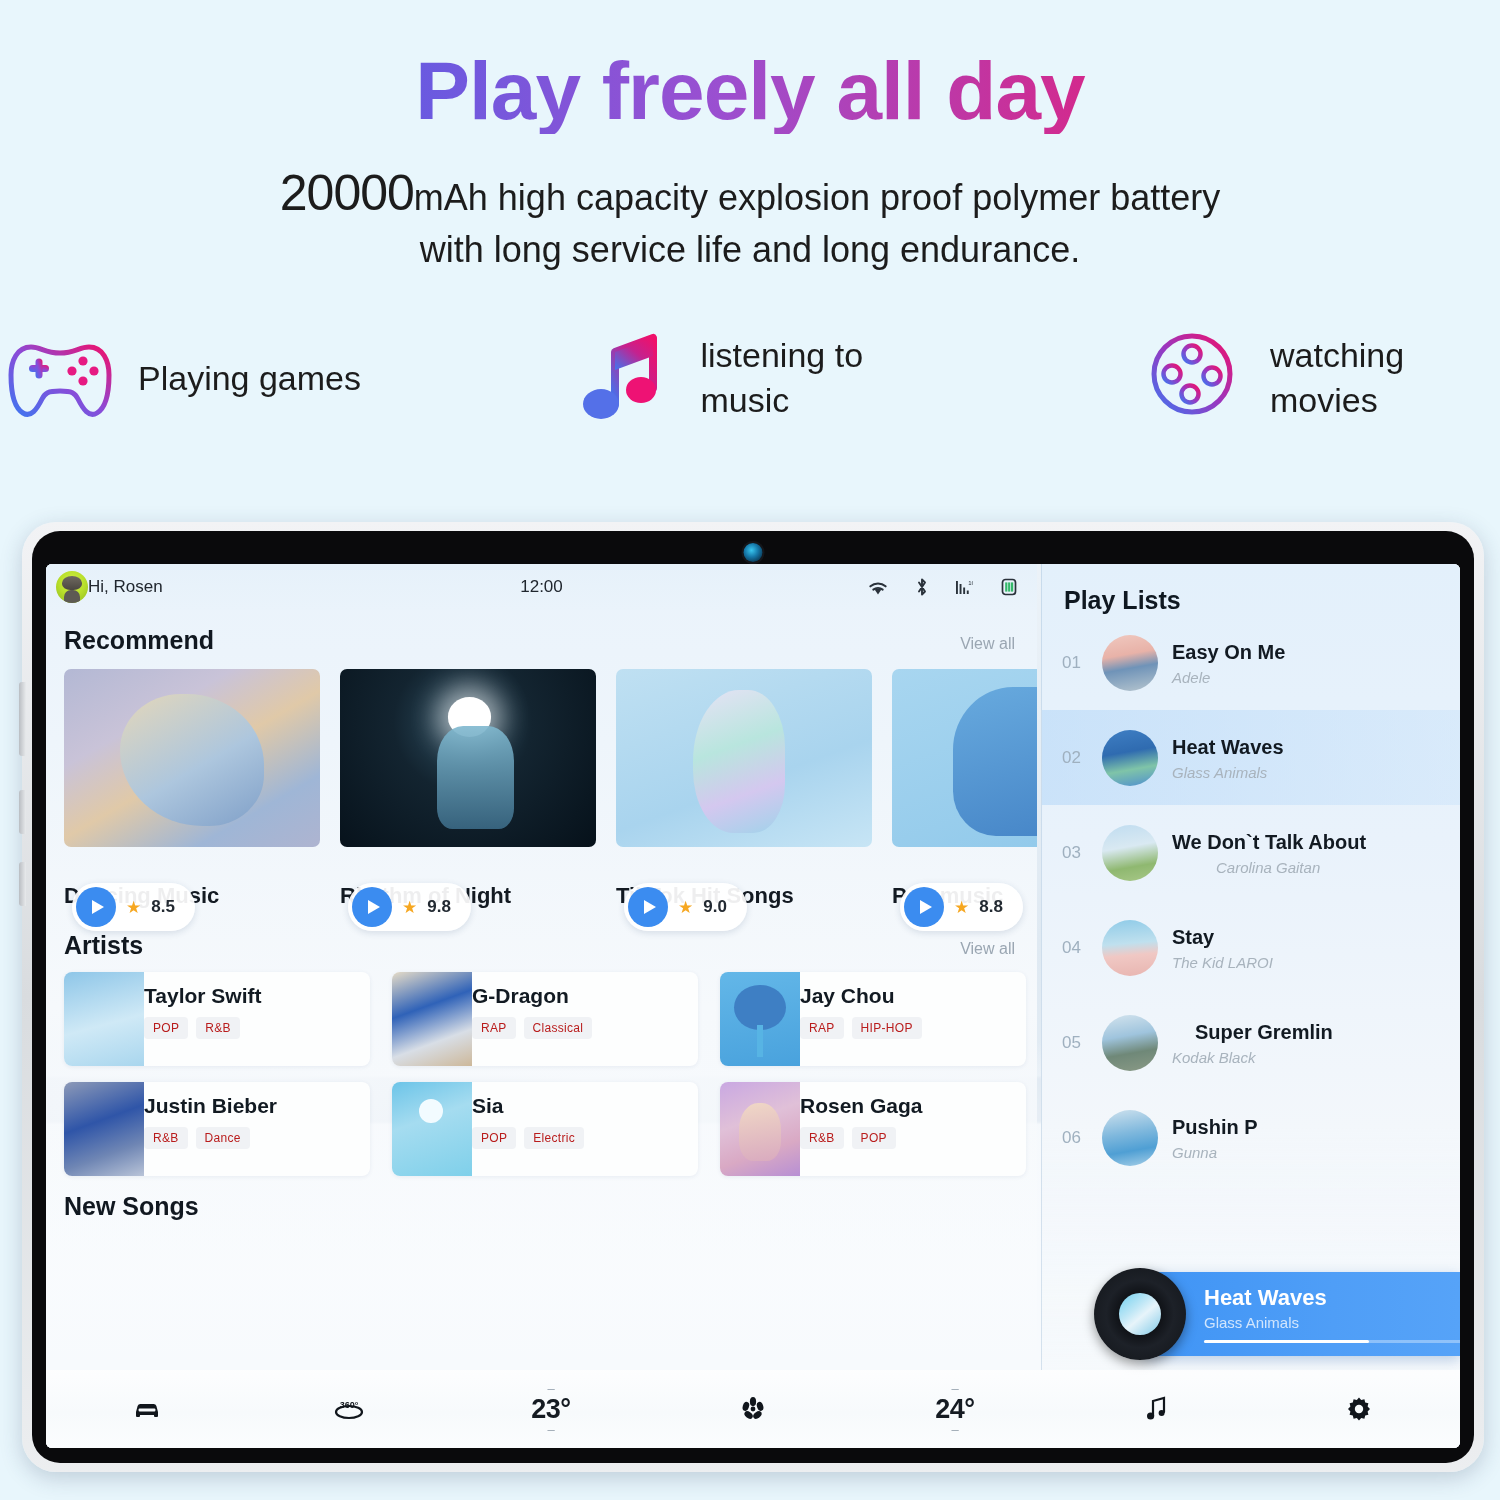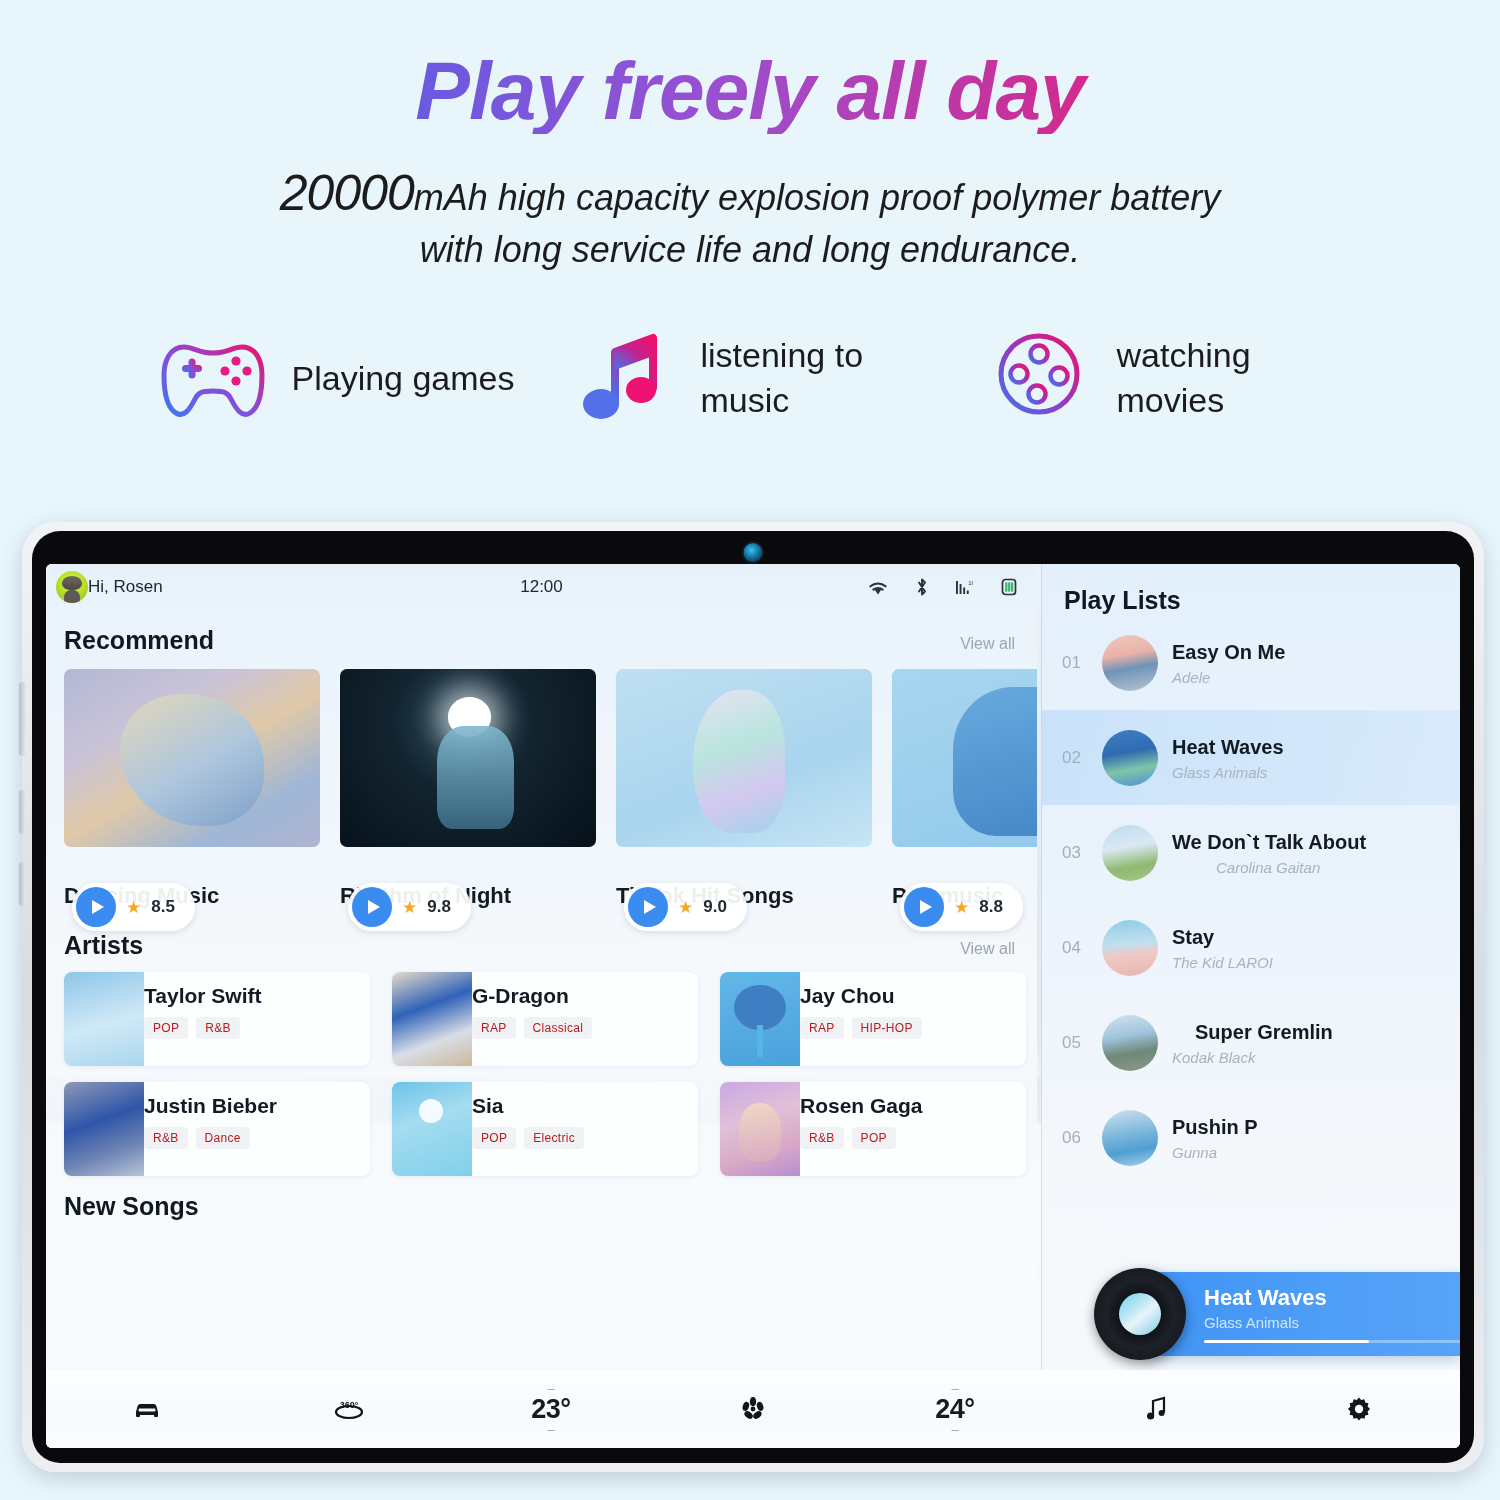--- a/index.html
+++ b/index.html
@@ -8,21 +8,20 @@
     background: #e8f6fc;
     font-family: "Liberation Sans", sans-serif;
     overflow: hidden;
   }
 
   
   .hero {
     width: 1500px;
     padding-top: 48px;
     text-align: center;
-    font-style: italic;
   }
   .hero-title {
     font-size: 82px;
     font-weight: 700;
     letter-spacing: -1px;
     line-height: 1.05;
     background: linear-gradient(90deg,#3f76f0 0%,#6a5ae0 28%,#9b4fd0 48%,#d22a8e 72%,#f0106a 100%);
     -webkit-background-clip: text;
     background-clip: text;
     color: transparent;
@@ -38,23 +37,23 @@
   .hero-sub .big {
     font-size: 50px;
     font-weight: 400;
     letter-spacing: -1px;
   }
 
   
   .features {
     margin-top: 52px;
     display: flex;
-    justify-content: center;
+    justify-content: space-between;
     align-items: center;
-    gap: 48px;
+    gap: 76px;
   }
   .feature { display: flex; align-items: center; gap: 18px; }
   .feature-ico { width: 120px; height: 104px; flex: 0 0 auto; display:flex; align-items:center; justify-content:center;}
   .feature-label {
     font-size: 34px; color: #1c1c1c; line-height: 1.3;
     text-align: left; max-width: 230px;
   }
 
   
   .tablet-wrap {

